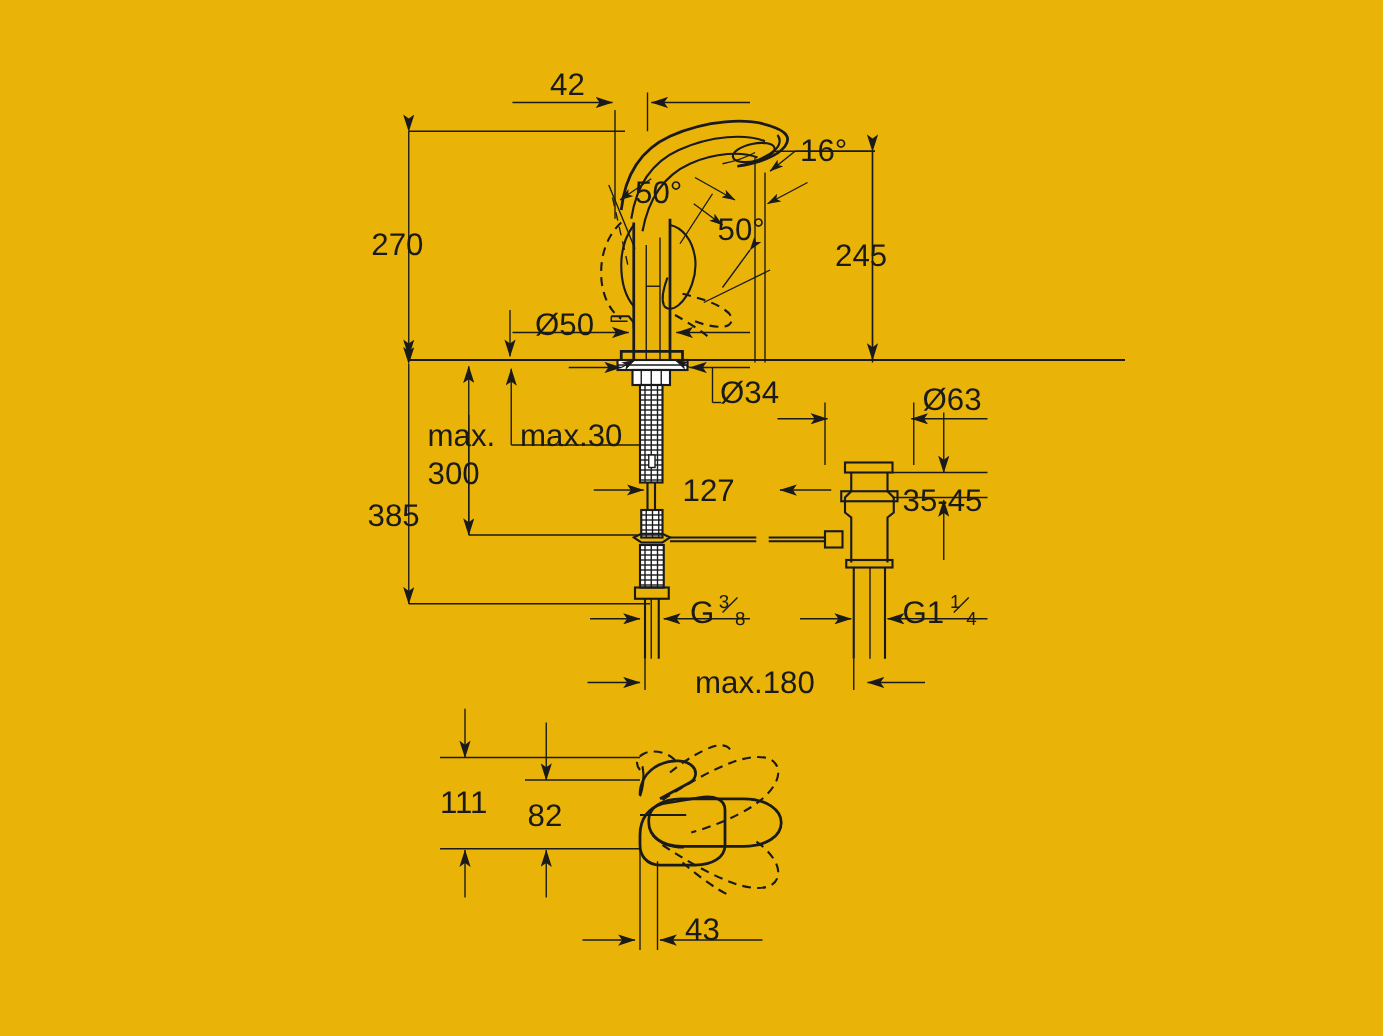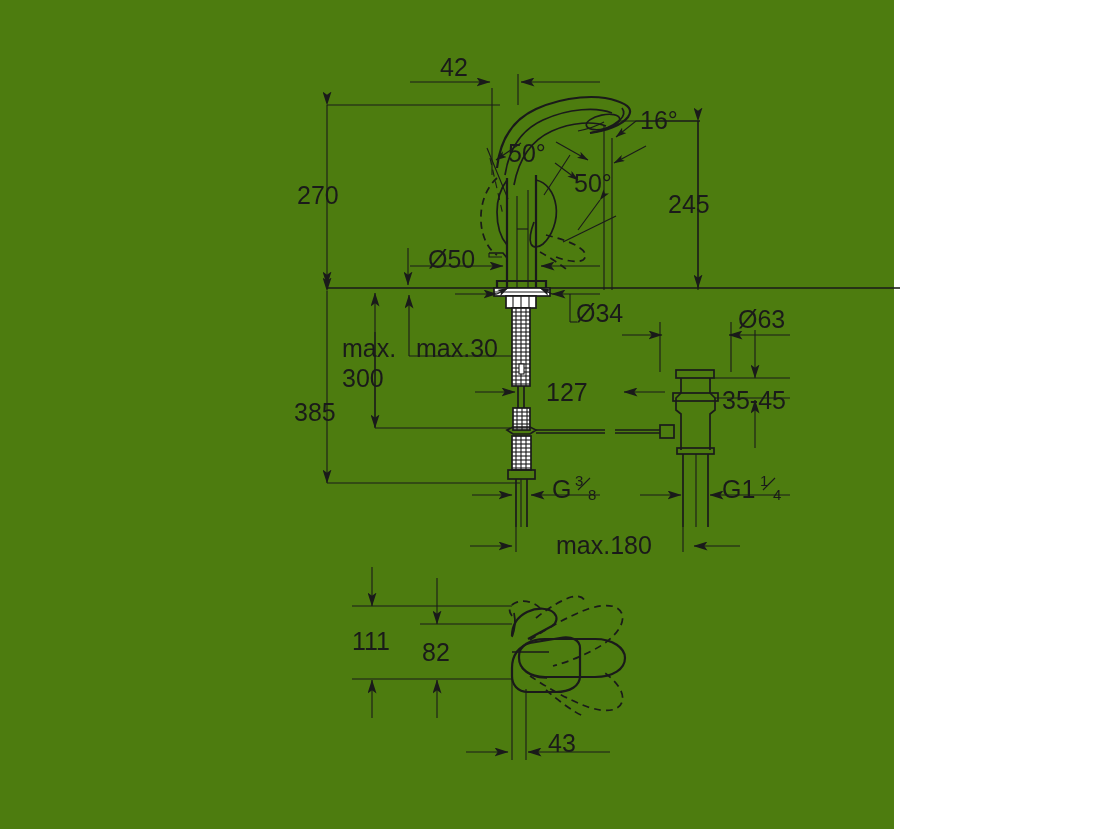--- a/index.html
+++ b/index.html
@@ -1,18 +1,18 @@
 <!DOCTYPE html>
 <html><head>
 <meta charset="utf-8">
 <style>
   html,body{margin:0;padding:0;background:#ffffff;}
   body{width:1106px;height:829px;overflow:hidden;
        font-family:"Liberation Sans", sans-serif;}
-  #stage{position:relative;width:894px;height:829px;background:#4d7c0f;}
+  #stage{position:relative;width:1106px;height:829px;background:#eab308;}
   svg#dwg{position:absolute;left:0;top:0;width:1106px;height:829px;}
   .dimtxt{font-family:"Liberation Sans", sans-serif;font-size:25px;fill:#1a1a1a;}
   .dimtxt-sm{font-family:"Liberation Sans", sans-serif;font-size:15px;fill:#1a1a1a;}
   .ln{stroke:#1a1a1a;fill:none;}
   .thin{stroke-width:1.1;}
   .med{stroke-width:1.7;}
   .thick{stroke-width:2.2;}
   .dashf{stroke-dasharray:7 5;}
   .wht{fill:#ffffff;}
 </style>

